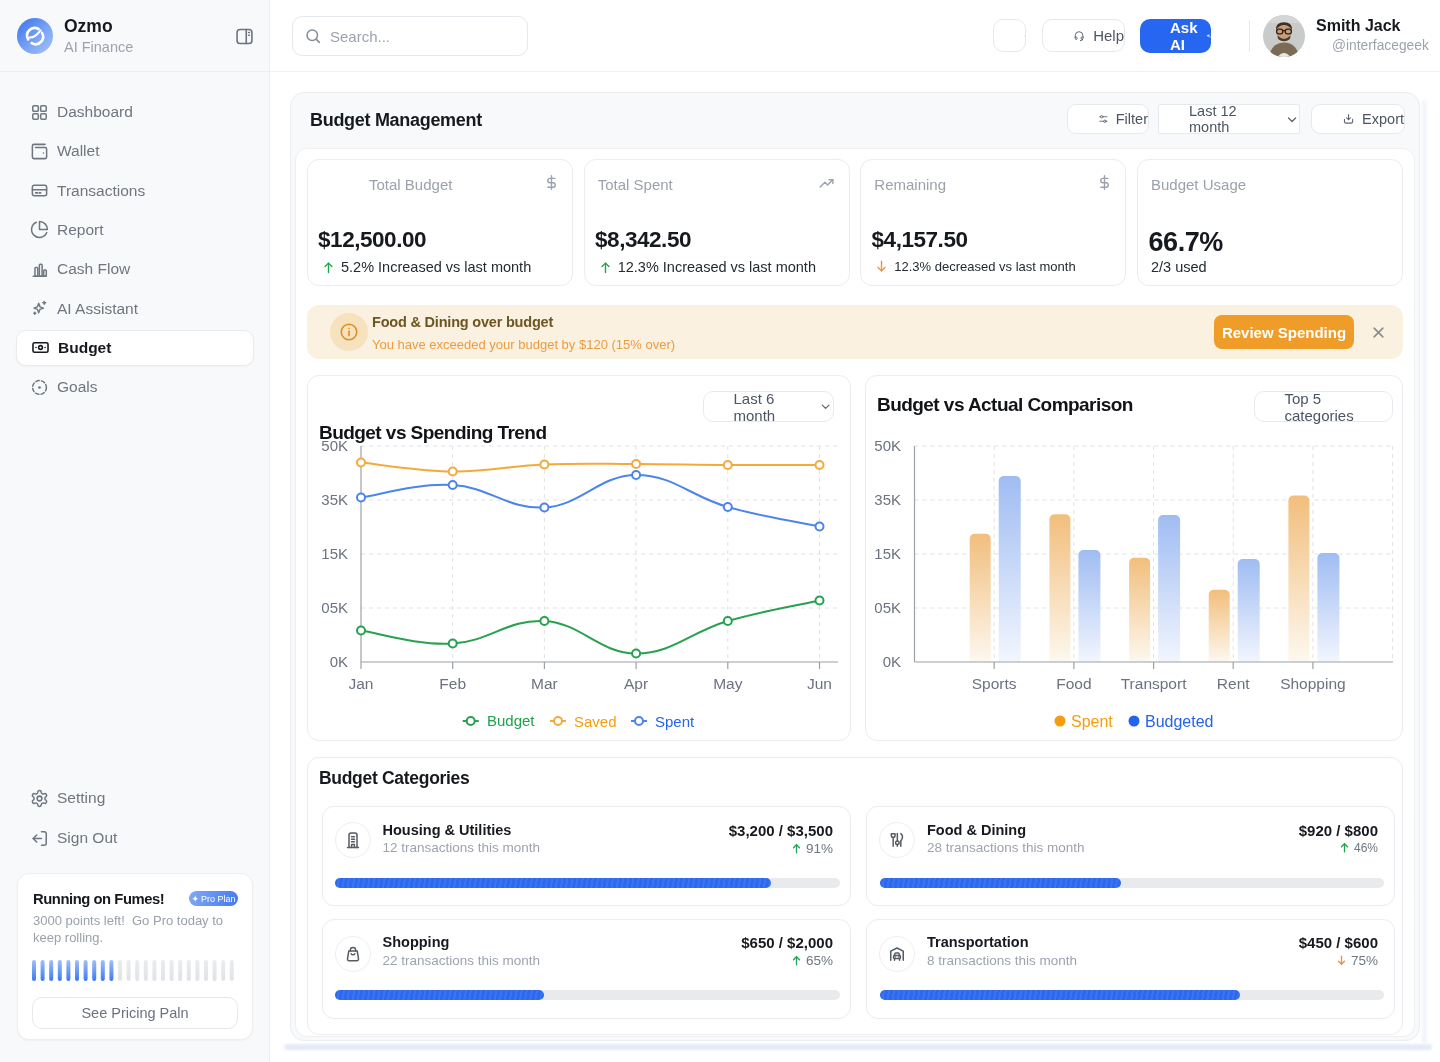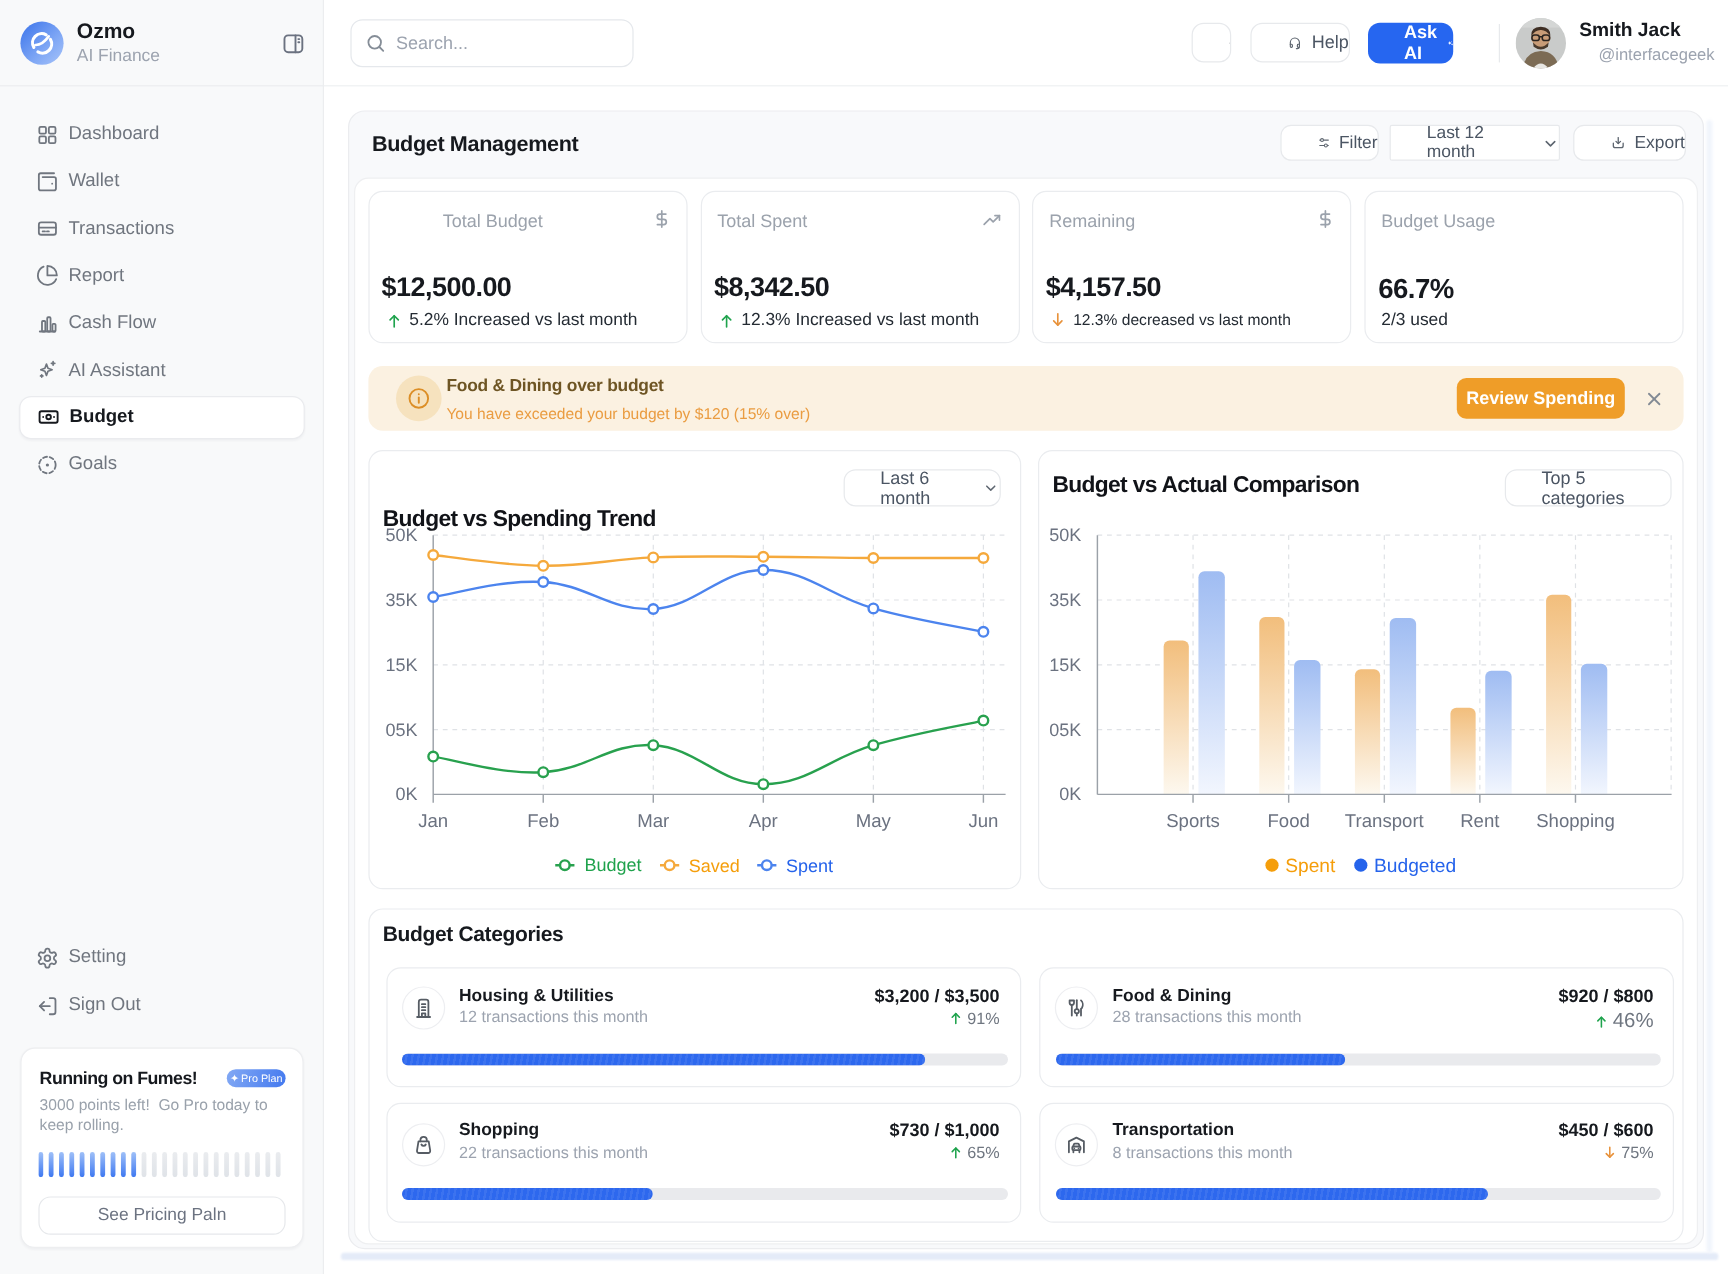--- a/index.html
+++ b/index.html
@@ -74,21 +74,21 @@
       <polyline points="3 17 9.8 10.2 13.6 14 21 6.6"></polyline>
       <polyline points="15.7 6.6 21 6.6 21 11.9"></polyline>
     </svg>
   <svg class="abs" style="left:1096px;top:173.5px;" width="17" height="17" viewBox="0 0 24 24" fill="none" stroke="#9BA2AC" stroke-width="2" stroke-linecap="round">
       <line x1="12" y1="2.5" x2="12" y2="21.5"></line>
       <path d="M16.8 6.2H9.8a3.1 3.1 0 0 0 0 6.2h4.4a3.1 3.1 0 0 1 0 6.2H6.8"></path>
     </svg>
   <div class="abs" style="left:318px;top:227px;font-size:22.5px;font-weight:700;letter-spacing:-0.45px;color:#16191E;">$12,500.00</div>
   <div class="abs" style="left:595px;top:227px;font-size:22.5px;font-weight:700;letter-spacing:-0.45px;color:#16191E;">$8,342.50</div>
   <div class="abs" style="left:871.5px;top:227px;font-size:22.5px;font-weight:700;letter-spacing:-0.45px;color:#16191E;">$4,157.50</div>
-  <div class="abs" style="left:1148.5px;top:227px;font-size:23px;font-weight:700;letter-spacing:-0.45px;color:#16191E;">66.7%</div>
+  <div class="abs" style="left:1148.5px;top:227px;font-size:27px;font-weight:700;letter-spacing:-0.45px;color:#16191E;">66.7%</div>
   <div class="abs" style="left:321px;top:259px;font-size:14.5px;color:#242B33;display:flex;align-items:center;">
     <svg style="margin-right:5px" width="15" height="15" viewBox="0 0 24 24" fill="none" stroke="#1FA34D" stroke-width="2.2" stroke-linecap="round" stroke-linejoin="round">
         <line x1="12" y1="20" x2="12" y2="5"></line>
         <polyline points="6.5 10.5 12 5 17.5 10.5"></polyline>
       </svg>5.2% Increased vs last month
   </div>
   <div class="abs" style="left:597.7px;top:259px;font-size:14.5px;color:#242B33;display:flex;align-items:center;">
     <svg style="margin-right:5px" width="15" height="15" viewBox="0 0 24 24" fill="none" stroke="#1FA34D" stroke-width="2.2" stroke-linecap="round" stroke-linejoin="round">
         <line x1="12" y1="20" x2="12" y2="5"></line>
         <polyline points="6.5 10.5 12 5 17.5 10.5"></polyline>
@@ -316,38 +316,38 @@
       <path d="M5.2 4.5h4.4v2.2a2.2 2.2 0 0 1-4.4 0z"></path>
       <path d="M7.4 8.9V19.5"></path>
       <path d="M12.4 4.2v9"></path>
       <circle cx="12.4" cy="15.3" r="2.1"></circle>
       <path d="M12.4 17.4v2.1"></path>
       <path d="M16.6 4.4c1.9 1.7 2.3 5 1 7.3-.3.5-.6.8-1 1.1v6.7"></path>
     </svg>
   <div class="abs" style="left:927px;top:822px;font-size:14.5px;font-weight:700;color:#16191E;">Food &amp; Dining</div>
   <div class="abs" style="left:927px;top:840px;font-size:13.5px;color:#9CA3AF;">28 transactions this month</div>
   <div class="abs" style="left:1178px;top:822px;width:200px;text-align:right;font-size:15px;font-weight:700;color:#16191E;">$920 / $800</div>
-  <div class="abs" style="left:1178px;top:841px;width:200px;text-align:right;font-size:17px;color:#6F7680;">
+  <div class="abs" style="left:1178px;top:841px;width:200px;text-align:right;font-size:12px;color:#6F7680;">
     <svg style="display:inline-block;vertical-align:-2px;margin-right:3px" width="13" height="13" viewBox="0 0 24 24" fill="none" stroke="#1FA34D" stroke-width="2.4" stroke-linecap="round" stroke-linejoin="round">
         <line x1="12" y1="20" x2="12" y2="5"></line>
         <polyline points="6.5 10.5 12 5 17.5 10.5"></polyline>
       </svg>46%
   </div>
   <div class="abs" style="left:879.5px;top:878px;width:504.5px;height:10px;border-radius:5px;background:#E9EAED;"></div>
   <div class="abs" style="left:879.5px;top:878px;width:241px;height:10px;border-radius:5px;background:#2D68EE;background-image:repeating-linear-gradient(100deg,rgba(255,255,255,0) 0 3px,rgba(255,255,255,.07) 3px 5px);"></div>
 
   <div class="abs" style="left:334.5px;top:936px;width:36px;height:36px;border-radius:50%;border:1px solid #EDEEF1;"></div>
   <svg class="abs" style="left:342.5px;top:944px;" width="20" height="20" viewBox="0 0 24 24" fill="none" stroke="#565C64" stroke-width="1.8" stroke-linecap="round" stroke-linejoin="round">
       <path d="M6.9 8.5h10.2l1.5 9.4a2 2 0 0 1-2 2.3H7.4a2 2 0 0 1-2-2.3z"></path>
       <path d="M8.8 8.5V7.3a3.2 3.2 0 0 1 6.4 0v1.2"></path>
       <path d="M9.8 11.7a2.4 2.2 0 0 0 4.4 0"></path>
     </svg>
   <div class="abs" style="left:382.5px;top:934px;font-size:14.5px;font-weight:700;color:#16191E;">Shopping</div>
   <div class="abs" style="left:382.5px;top:953px;font-size:13.5px;color:#9CA3AF;">22 transactions this month</div>
-  <div class="abs" style="left:633px;top:934px;width:200px;text-align:right;font-size:15px;font-weight:700;color:#16191E;">$730 / $1,000</div>
+  <div class="abs" style="left:633px;top:934px;width:200px;text-align:right;font-size:15px;font-weight:700;color:#16191E;">$650 / $2,000</div>
   <div class="abs" style="left:633px;top:953px;width:200px;text-align:right;font-size:13.5px;color:#6F7680;">
     <svg style="display:inline-block;vertical-align:-2px;margin-right:3px" width="13" height="13" viewBox="0 0 24 24" fill="none" stroke="#1FA34D" stroke-width="2.4" stroke-linecap="round" stroke-linejoin="round">
         <line x1="12" y1="20" x2="12" y2="5"></line>
         <polyline points="6.5 10.5 12 5 17.5 10.5"></polyline>
       </svg>65%
   </div>
   <div class="abs" style="left:335px;top:989.5px;width:504.5px;height:10px;border-radius:5px;background:#E9EAED;"></div>
   <div class="abs" style="left:335px;top:989.5px;width:209px;height:10px;border-radius:5px;background:#2D68EE;background-image:repeating-linear-gradient(100deg,rgba(255,255,255,0) 0 3px,rgba(255,255,255,.07) 3px 5px);"></div>
 
   <div class="abs" style="left:879px;top:936px;width:36px;height:36px;border-radius:50%;border:1px solid #EDEEF1;"></div>

